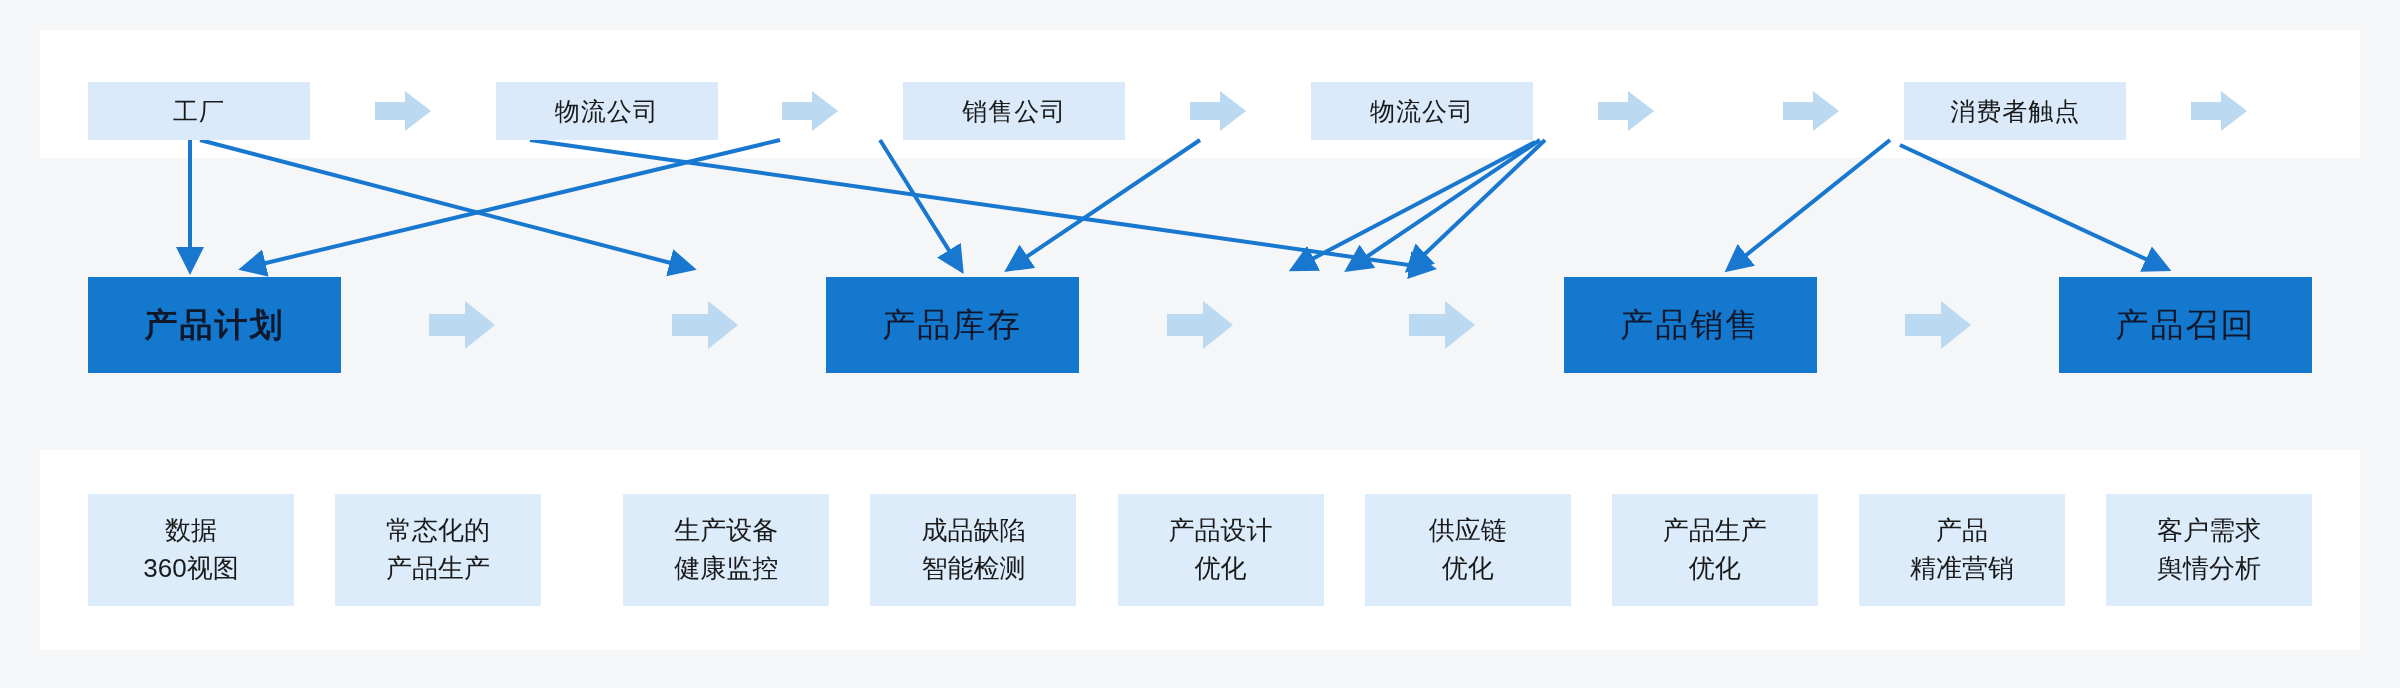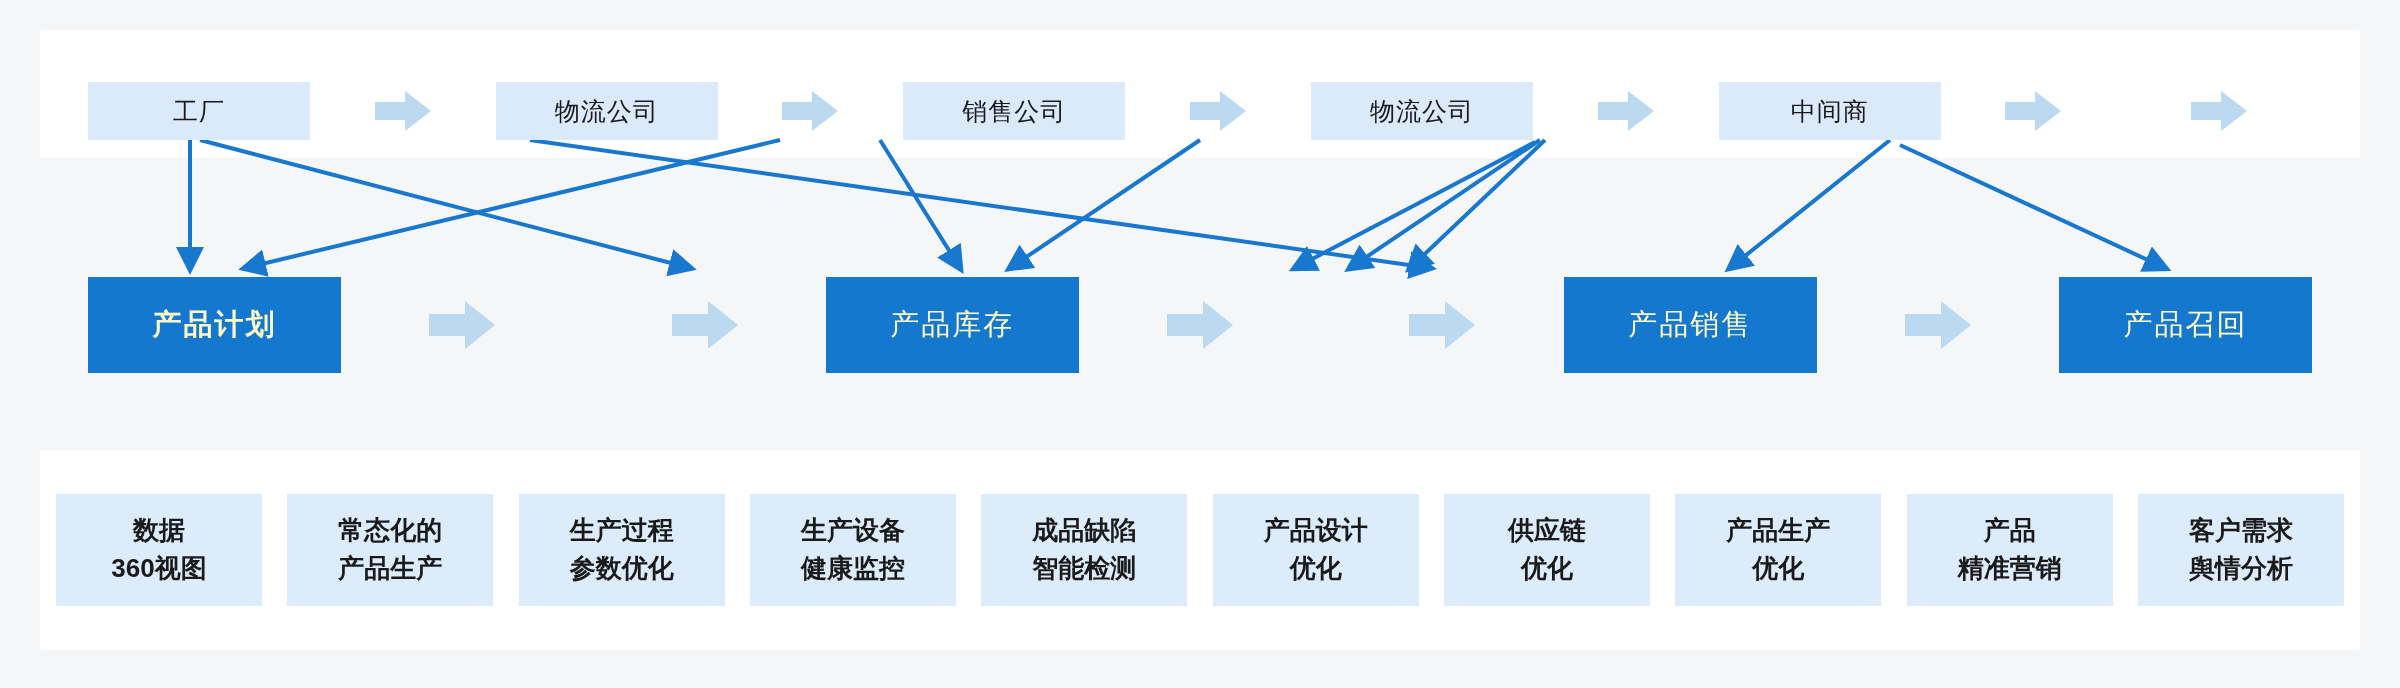--- a/index.html
+++ b/index.html
@@ -26,21 +26,21 @@
     position: absolute; left: 0; top: 0;
     width: 2400px; height: 688px;
     pointer-events: none;
   }
 
   
   .row { position: absolute; left: 0; width: 2400px; display: flex; align-items: center; }
 
   #row-entities { top: 82px;  height: 58px;  padding: 0 88px; }
   #row-stages   { top: 277px; height: 96px;  padding: 0 88px; }
-  #row-capabilities { top: 494px; height: 112px; padding: 0 56px; font-weight: bold; }
+  #row-capabilities { top: 494px; height: 112px; padding: 0 88px; }
 
   
   .entity {
     background: #daeafb;
     color: #1a1a1a;
     height: 58px;
     flex: 0 0 222px;
     display: flex; align-items: center; justify-content: center;
     font-size: 25px;
     letter-spacing: 1px;
@@ -53,25 +53,25 @@
     width: 56px; height: 44px;
     position: relative;
   }
   .fat-arrow svg { display: block; }
 
   .gap-top { flex: 1 1 auto; }
 
   
   .stage {
     background: #1478ce;
-    color: #fef9c3;
+    color: #0f172a;
     height: 96px;
     flex: 0 0 253px;
     display: flex; align-items: center; justify-content: center;
-    font-size: 29px;
+    font-size: 33px;
     letter-spacing: 2px;
     white-space: nowrap;
   }
   .stage.active { font-weight: bold; }
 
   .stage-arrow { flex: 0 0 auto; width: 66px; height: 52px; }
 
   .gap-stage { flex: 1 1 auto; }
 
   
@@ -173,31 +173,31 @@
       <span>物流公司</span>
     </div>
     <div class="gap-top"></div>
     <div class="fat-arrow">
       <svg width="56" height="44" viewBox="0 0 56 44">
           <path d="M0,13 L30,13 L30,2 L56,22 L30,42 L30,31 L0,31 z" fill="#bcd9f2"></path>
         </svg>
     </div>
     <div class="gap-top"></div>
 
-    <div class="entity">
-      <span>中间商</span>
-    </div>
-    <div class="gap-top"></div>
-    <div class="fat-arrow">
-      <svg width="56" height="44" viewBox="0 0 56 44">
-          <path d="M0,13 L30,13 L30,2 L56,22 L30,42 L30,31 L0,31 z" fill="#bcd9f2"></path>
-        </svg>
-    </div>
-    <div class="gap-top"></div>
-
+    <div class="gap-top"></div>
+    <div class="fat-arrow">
+      <svg width="56" height="44" viewBox="0 0 56 44">
+          <path d="M0,13 L30,13 L30,2 L56,22 L30,42 L30,31 L0,31 z" fill="#bcd9f2"></path>
+        </svg>
+    </div>
+    <div class="gap-top"></div>
+
+    <div class="entity">
+      <span>消费者触点</span>
+    </div>
     <div class="gap-top"></div>
     <div class="fat-arrow">
       <svg width="56" height="44" viewBox="0 0 56 44">
           <path d="M0,13 L30,13 L30,2 L56,22 L30,42 L30,31 L0,31 z" fill="#bcd9f2"></path>
         </svg>
     </div>
     <div class="gap-top"></div>
 
   </div>
 
@@ -264,24 +264,20 @@
       <span class="ln">360视图</span>
     </div>
     <div class="cap-gap"></div>
 
     <div class="capability">
       <span class="ln">常态化的</span>
       <span class="ln">产品生产</span>
     </div>
     <div class="cap-gap"></div>
 
-    <div class="capability">
-      <span class="ln">生产过程</span>
-      <span class="ln">参数优化</span>
-    </div>
     <div class="cap-gap"></div>
 
     <div class="capability">
       <span class="ln">生产设备</span>
       <span class="ln">健康监控</span>
     </div>
     <div class="cap-gap"></div>
 
     <div class="capability">
       <span class="ln">成品缺陷</span>

